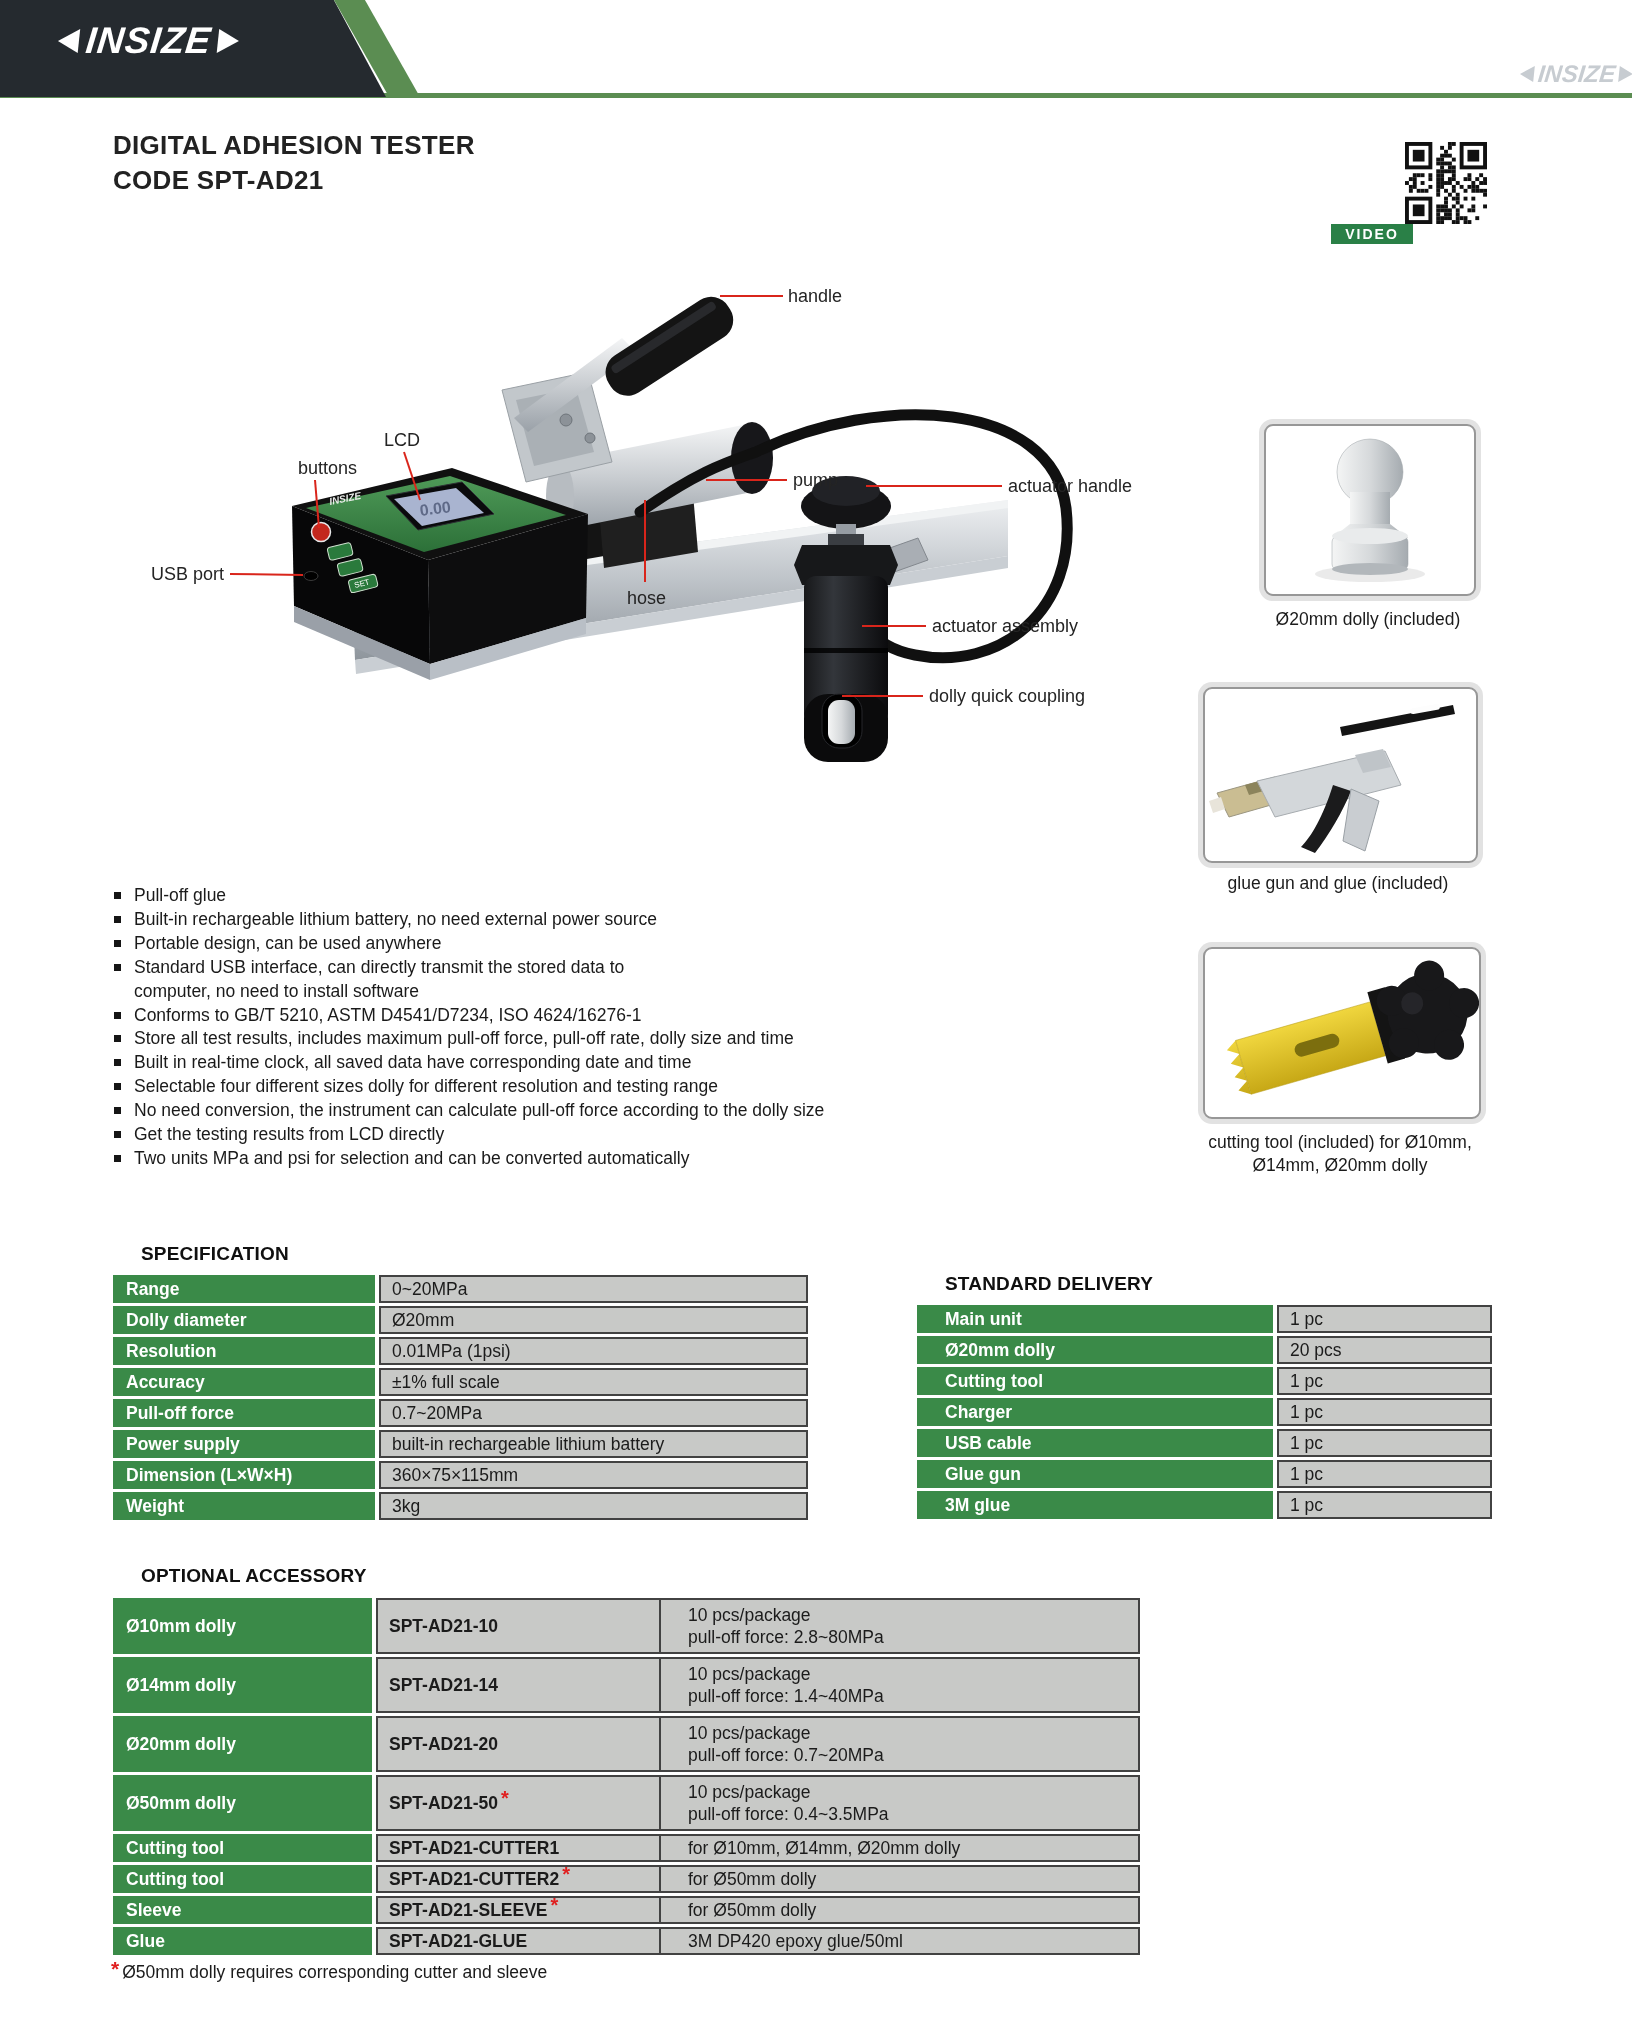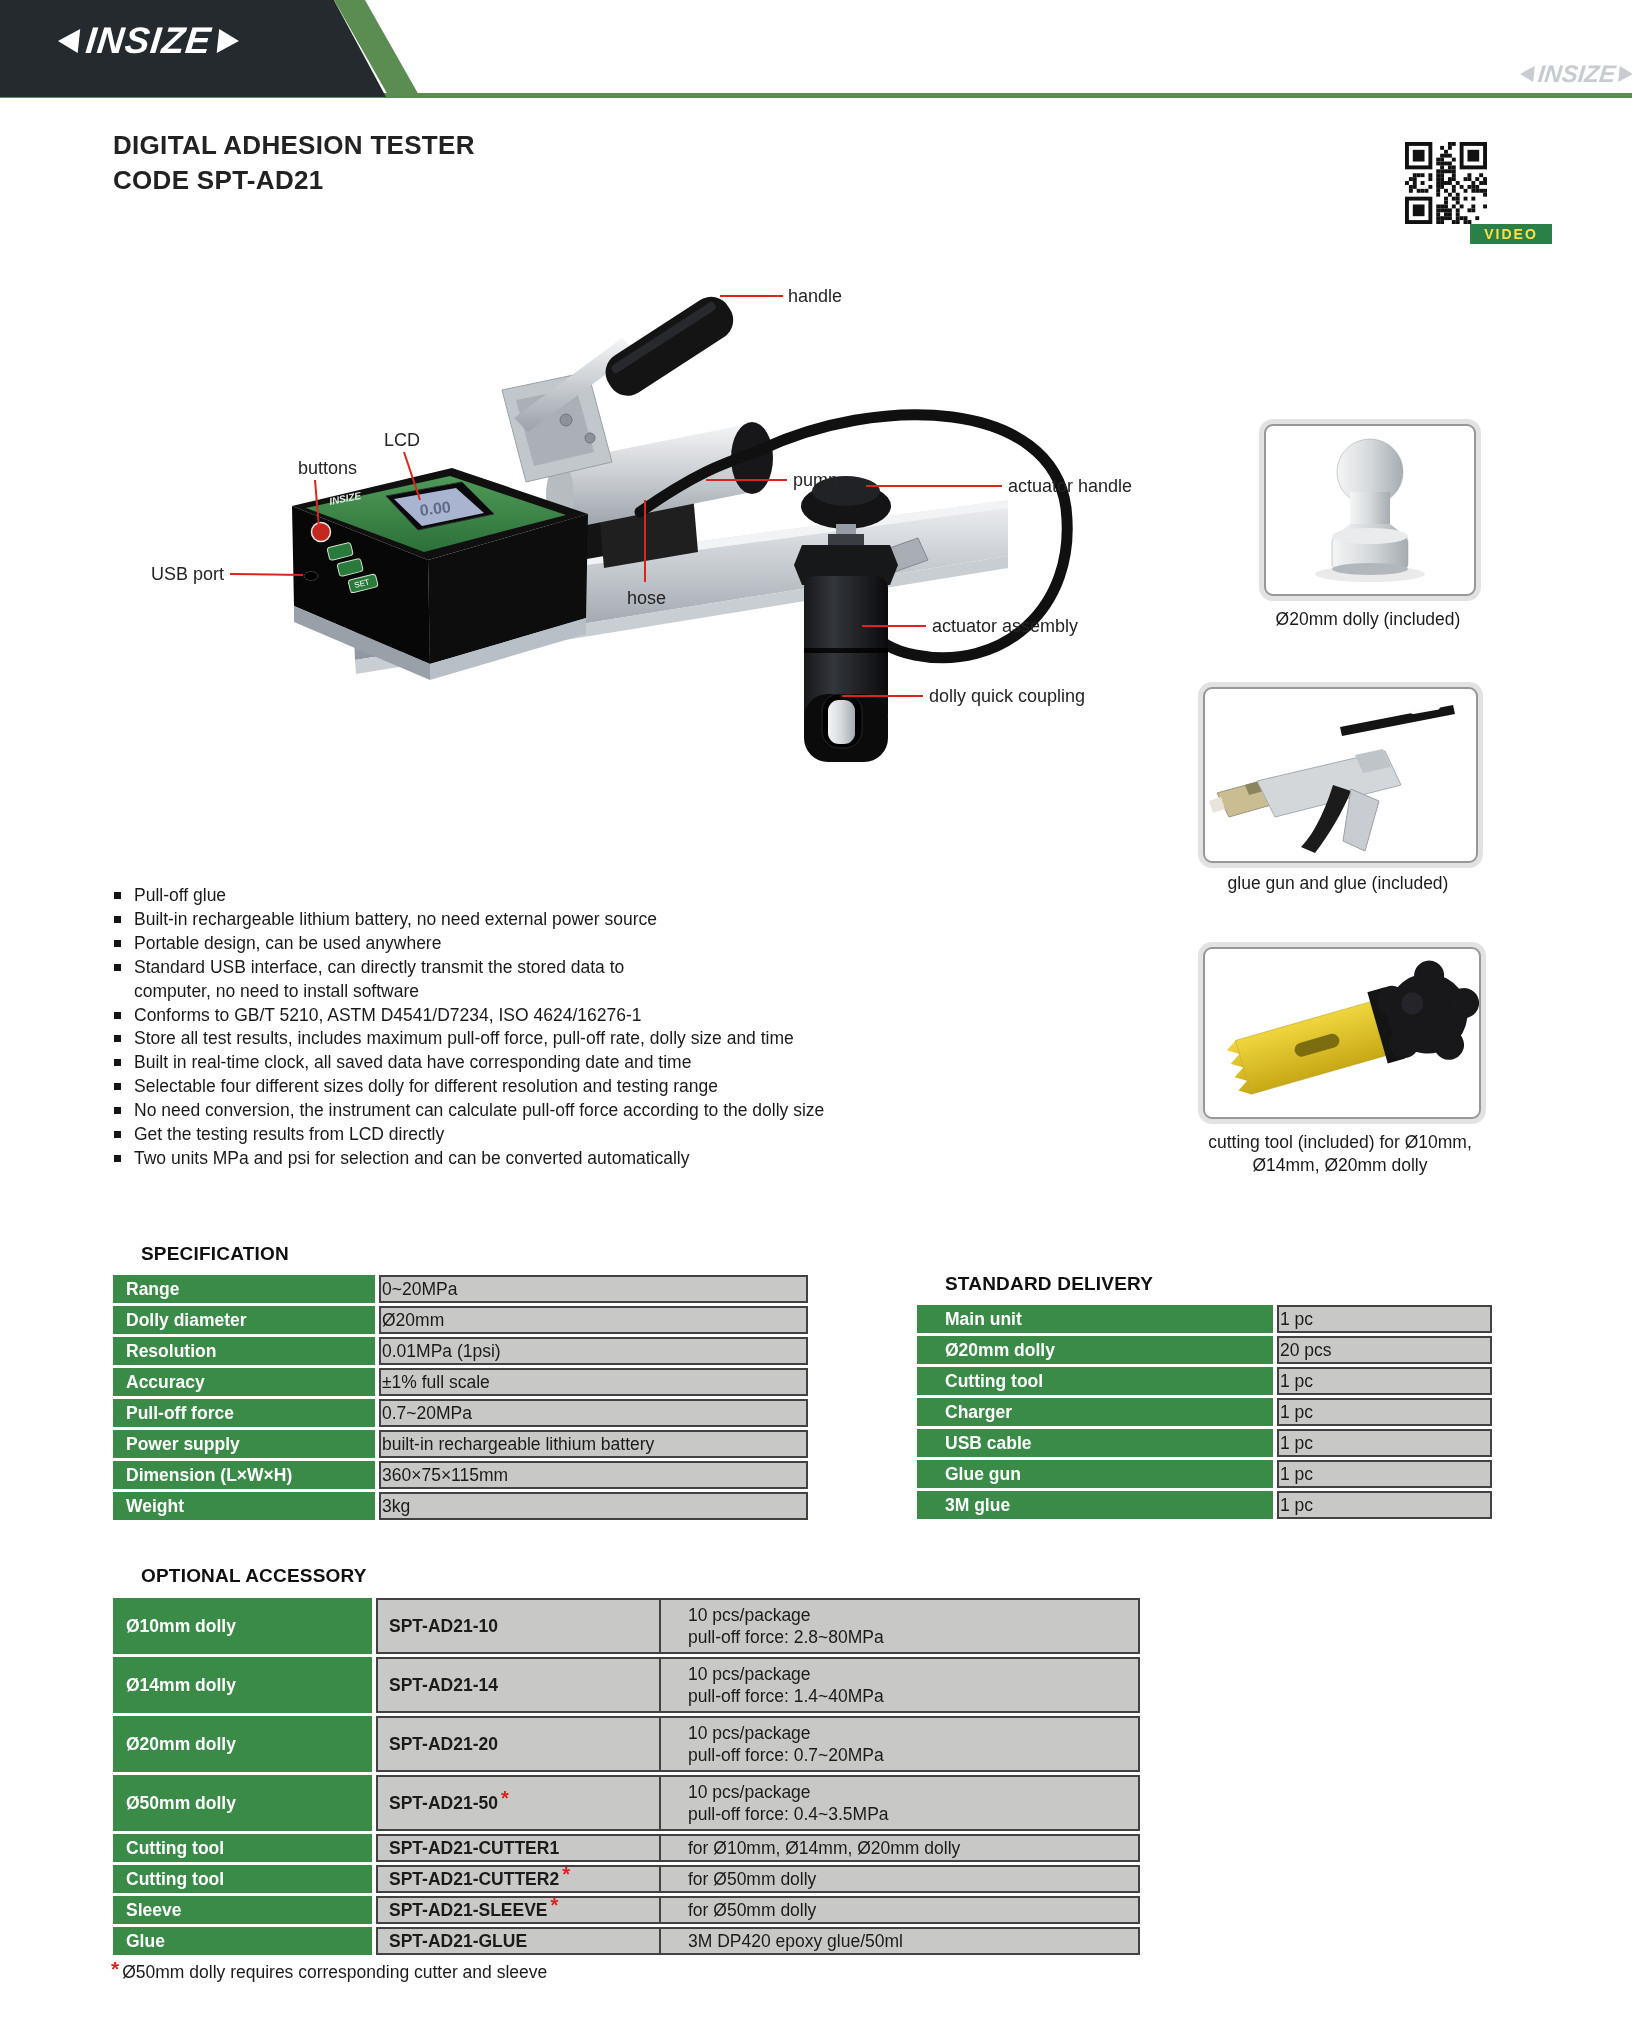--- a/index.html
+++ b/index.html
@@ -28,22 +28,22 @@
   .watermark .tri{border-top-width:8px;border-bottom-width:8px;}
   .watermark .tri.l{border-right:14px solid #c7ccd1;}
   .watermark .tri.r{border-left:14px solid #c7ccd1;}
 
   
   .title{position:absolute;left:113px;top:128px;font-size:26px;font-weight:bold;
          line-height:35px;color:#222;letter-spacing:.3px;}
 
   
   .qr{position:absolute;left:1405px;top:142px;width:82px;height:82px;}
-  .video-badge{position:absolute;left:1470px;top:224px;width:82px;height:20px;background:#2a8047;
-      color:#fde047;font-weight:bold;font-size:14px;letter-spacing:2px;text-align:center;line-height:20px;}
+  .video-badge{position:absolute;left:1331px;top:224px;width:82px;height:20px;background:#2a8047;
+      color:#ffffff;font-weight:bold;font-size:14px;letter-spacing:2px;text-align:center;line-height:20px;}
 
   
   .fig-svg{position:absolute;left:0;top:0;width:1632px;height:2028px;pointer-events:none;}
   .fig-label{position:absolute;font-size:18px;color:#242424;white-space:nowrap;}
 
   
   .img-box{position:absolute;background:#fff;border:2px solid #979797;border-radius:9px;
       box-shadow:0 0 0 5px #e2e2e2;overflow:hidden;}
   .caption{position:absolute;font-size:17.5px;color:#1b1b1b;text-align:center;line-height:23px;}
 
@@ -52,21 +52,21 @@
   .features li{position:relative;padding-left:21px;font-size:17.5px;line-height:23.9px;color:#1a1a1a;}
   .features li::before{content:"";position:absolute;left:1px;top:8px;width:7px;height:7px;background:#151515;}
 
   
   .sec-h{position:absolute;font-size:19px;font-weight:bold;color:#101010;letter-spacing:.2px;margin-left:28px;}
   .tbl{position:absolute;}
   .tbl .row{display:flex;margin-bottom:3px;height:28px;}
   .tbl .row.tall{height:56px;}
   .cell{box-sizing:border-box;display:flex;align-items:center;}
   .cell-label{background:#3a8a48;color:#fff;font-weight:bold;font-size:17.5px;padding-left:13px;margin-right:4px;}
-  .cell-value{background:#c8c9c7;border:2px solid #424242;font-size:17.5px;padding-left:1px;color:#1b1b1b;}
+  .cell-value{background:#c8c9c7;border:2px solid #424242;font-size:17.5px;padding-left:11px;color:#1b1b1b;}
   .spec{left:113px;top:1275px;width:695px;}
   .spec .cell-label{width:262px;}
   .spec .cell-value{width:429px;}
   .deliv{left:917px;top:1305px;width:575px;}
   .deliv .cell-label{width:356px;padding-left:28px;}
   .deliv .cell-value{width:215px;}
   .opt{left:113px;top:1598px;width:1027px;}
   .opt .cell-label{width:259px;}
   .opt .cell-code{width:285px;background:#c8c9c7;border:2px solid #424242;font-size:17.5px;
        font-weight:bold;padding-left:11px;color:#1b1b1b;}

